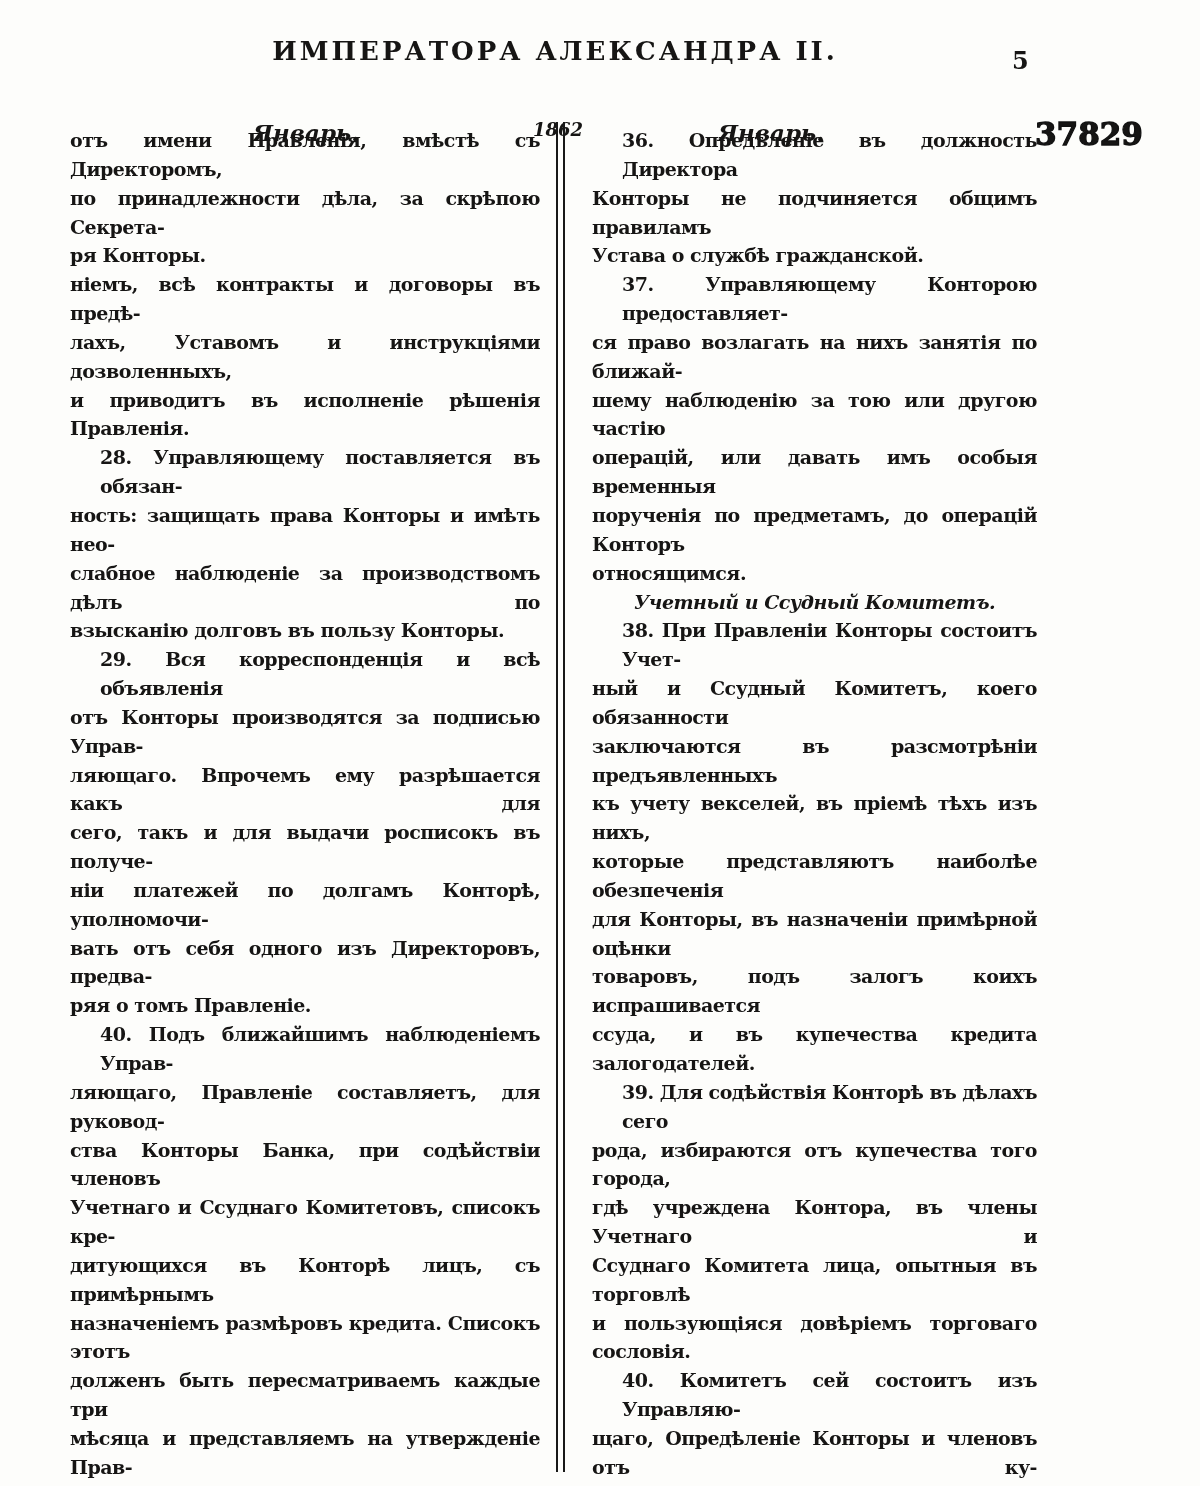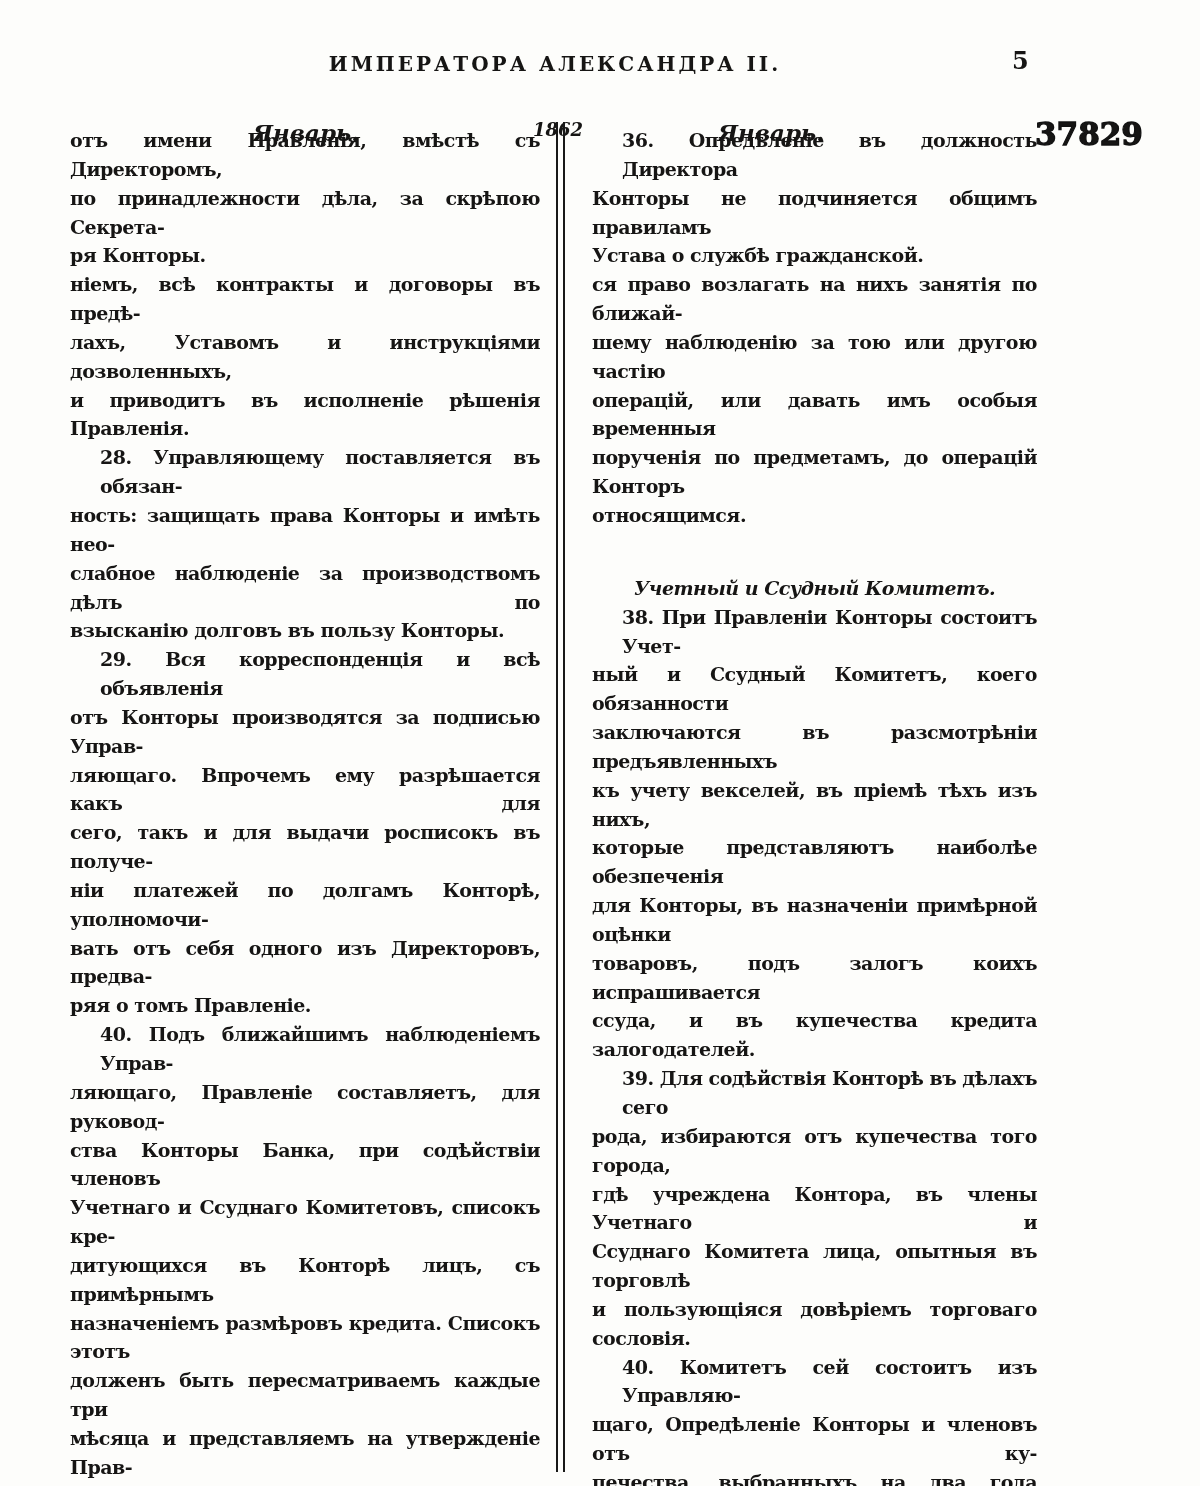--- a/index.html
+++ b/index.html
@@ -6,23 +6,23 @@
   body{background:#e8e8e8;}
   .page{
     position:relative;
     width:1200px;height:1486px;
     background:#fdfdfb;
     color:#161514;
     font-family:"DejaVu Serif", serif;
     overflow:hidden;
   }
   .main-title{
-    position:absolute;top:52px;left:0;width:1110px;
+    position:absolute;top:36px;left:0;width:1110px;
     text-align:center;
-    font-size:20px;font-weight:bold;letter-spacing:3px;
+    font-size:26px;font-weight:bold;letter-spacing:3px;
     white-space:nowrap;
   }
   .page-number{
     position:absolute;top:46px;left:1012px;
     font-size:24px;font-weight:bold;
   }
   .subheader-item{
     position:absolute;top:86px;
     transform:translateX(-50%);
     font-size:23px;font-weight:bold;
@@ -60,21 +60,20 @@
     text-align-last:justify;
     white-space:normal;
   }
   .tline.last{text-align-last:left;}
   .para.numbered .tline.first,
   .para.note .tline.first{padding-left:30px;}
   .para.heading .tline{
     font-style:italic;
     text-align:center;
     text-align-last:center;
-    margin-top:44px;
   }
 </style>
 </head>
 <body>
 
 <div class="page">
 
   <div class="main-title">ИМПЕРАТОРА АЛЕКСАНДРА II.</div>
   <div class="page-number">5</div>
 
@@ -123,20 +122,21 @@
         <div class="tline">мѣсяца и представляемъ на утвержденіе Прав-</div>
       </div>
     </div>
   <div id="col-right" class="column col-right">
       <div class="para numbered">
         <div class="tline first">36. Опредѣленіе въ должность Директора</div>
         <div class="tline">Конторы не подчиняется общимъ правиламъ</div>
         <div class="tline last">Устава о службѣ гражданской.</div>
       </div>
       <div class="para numbered">
+        <div class="tline first">37. Управляющему Конторою предоставляет-</div>
         <div class="tline">ся право возлагать на нихъ занятія по ближай-</div>
         <div class="tline">шему наблюденію за тою или другою частію</div>
         <div class="tline">операцій, или давать имъ особыя временныя</div>
         <div class="tline">порученія по предметамъ, до операцій Конторъ</div>
         <div class="tline last">относящимся.</div>
       </div>
       <div class="para heading">
         <div class="tline first last">Учетный и Ссудный Комитетъ.</div>
       </div>
       <div class="para numbered">

